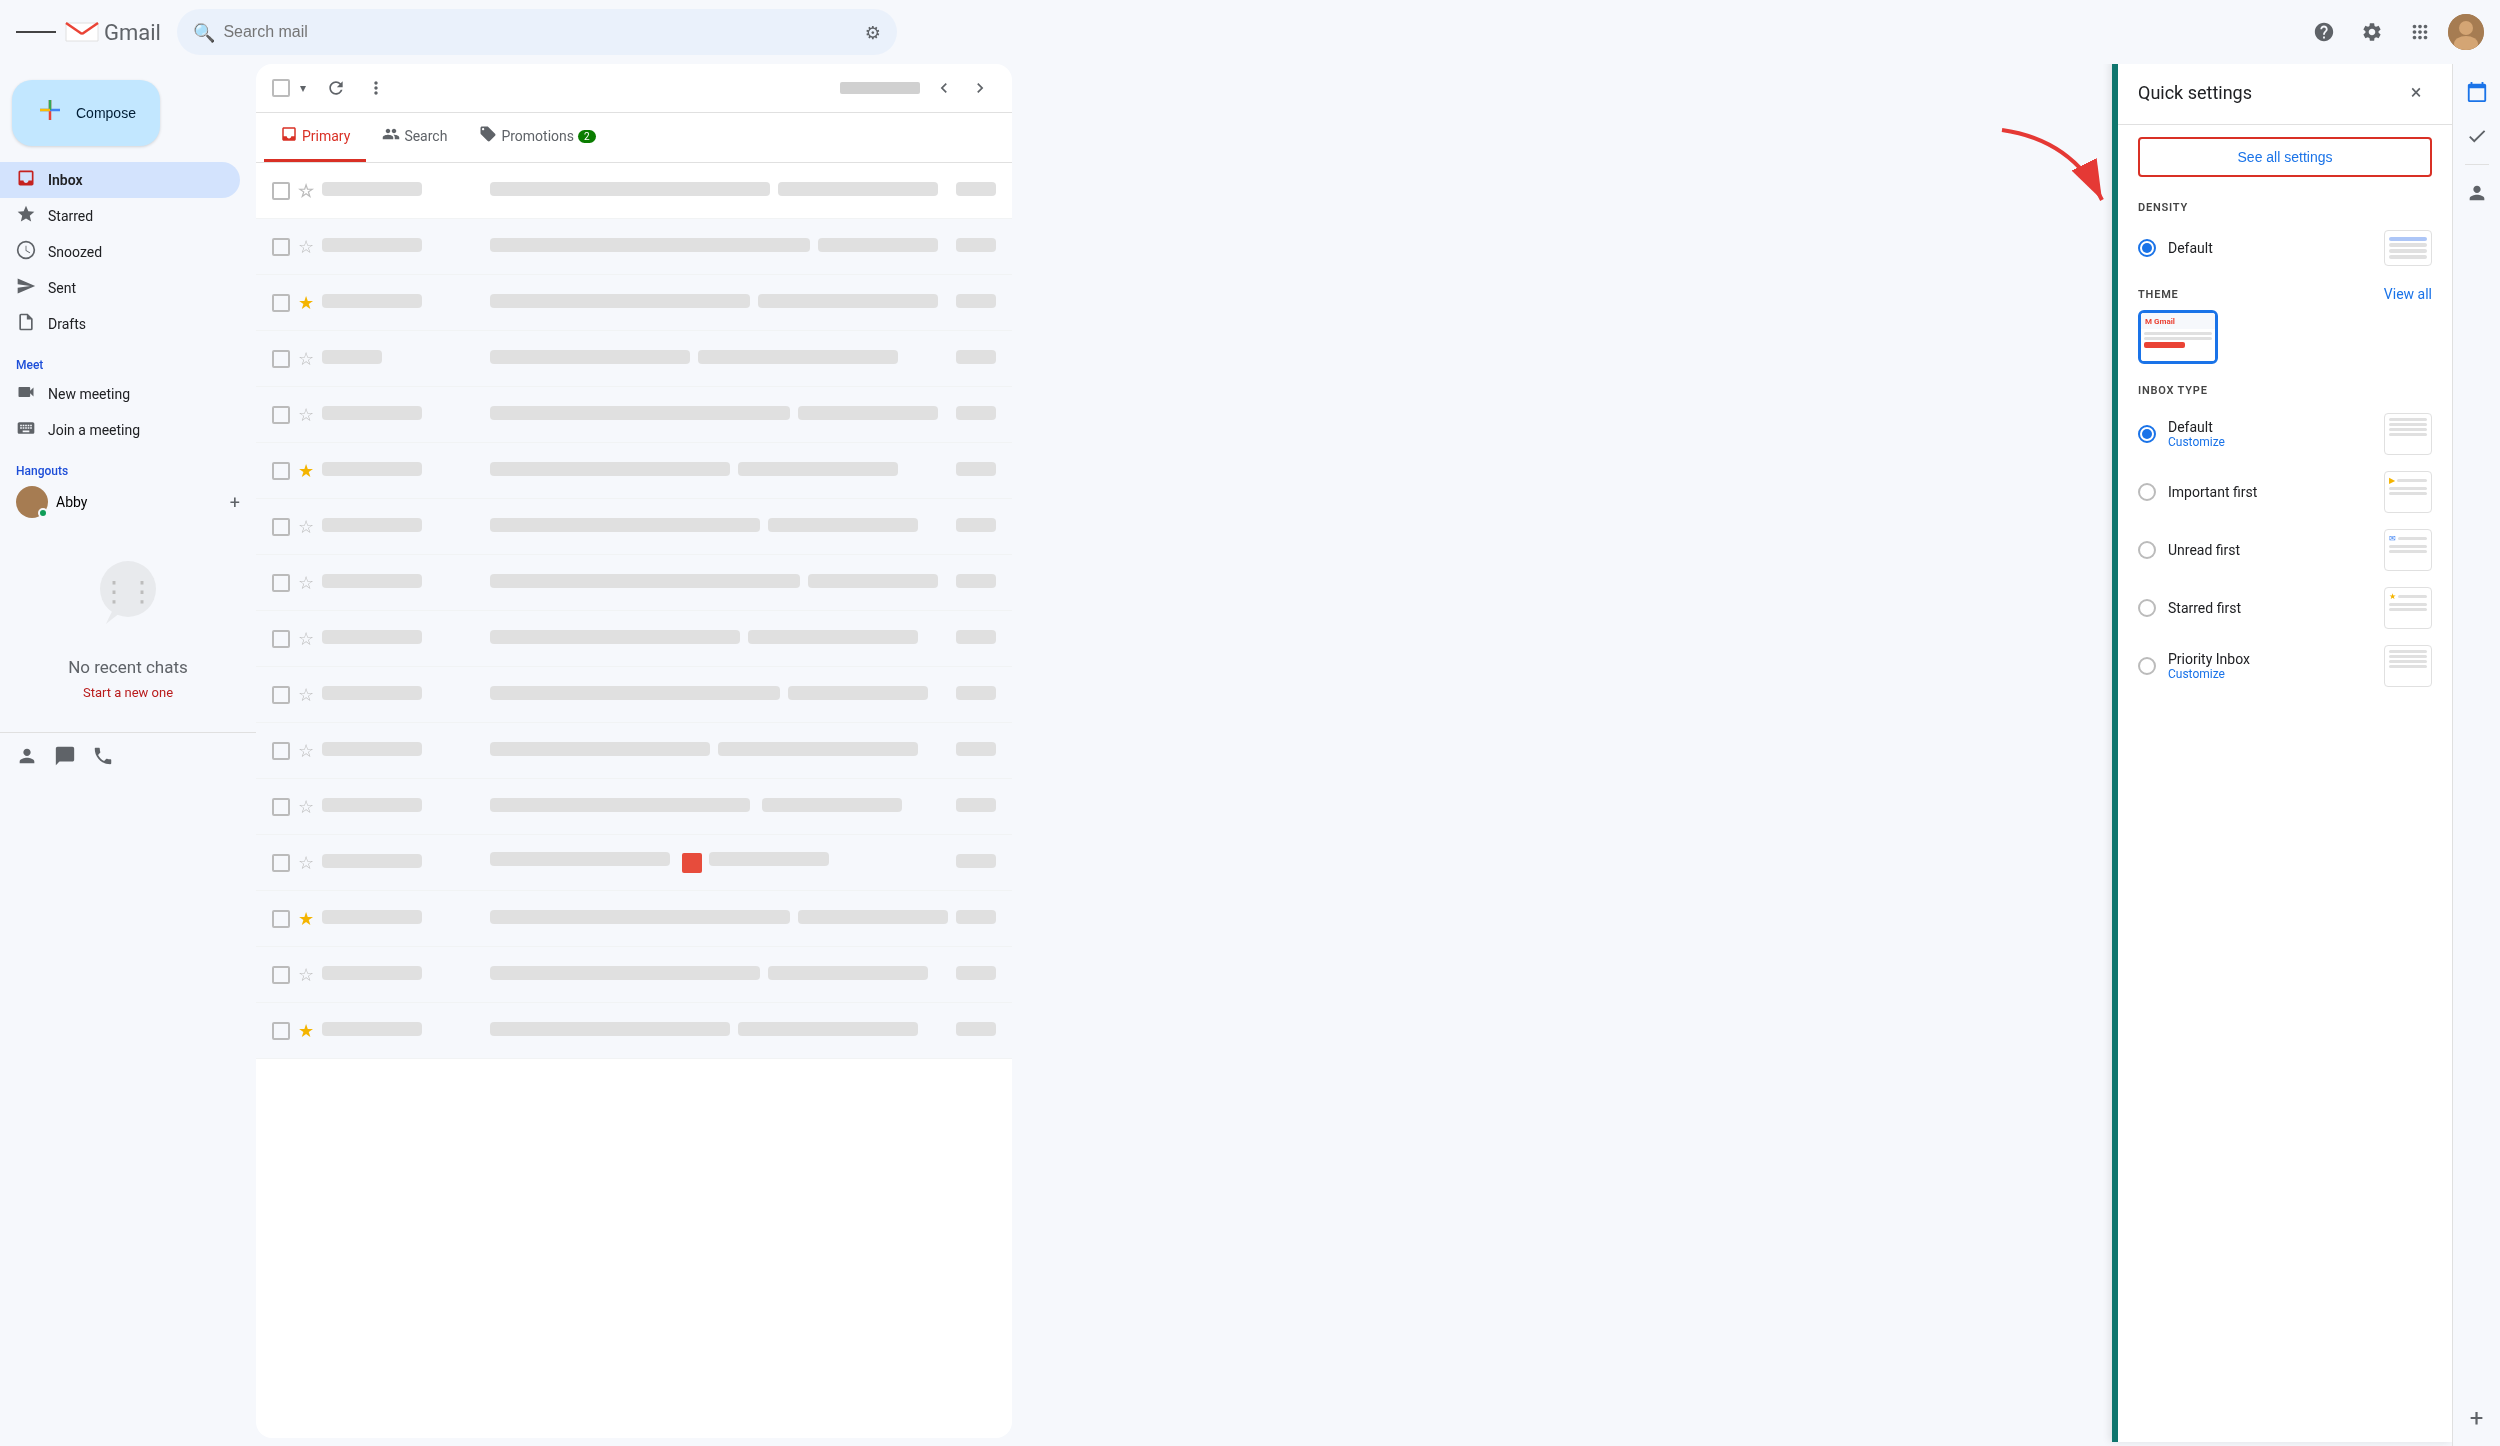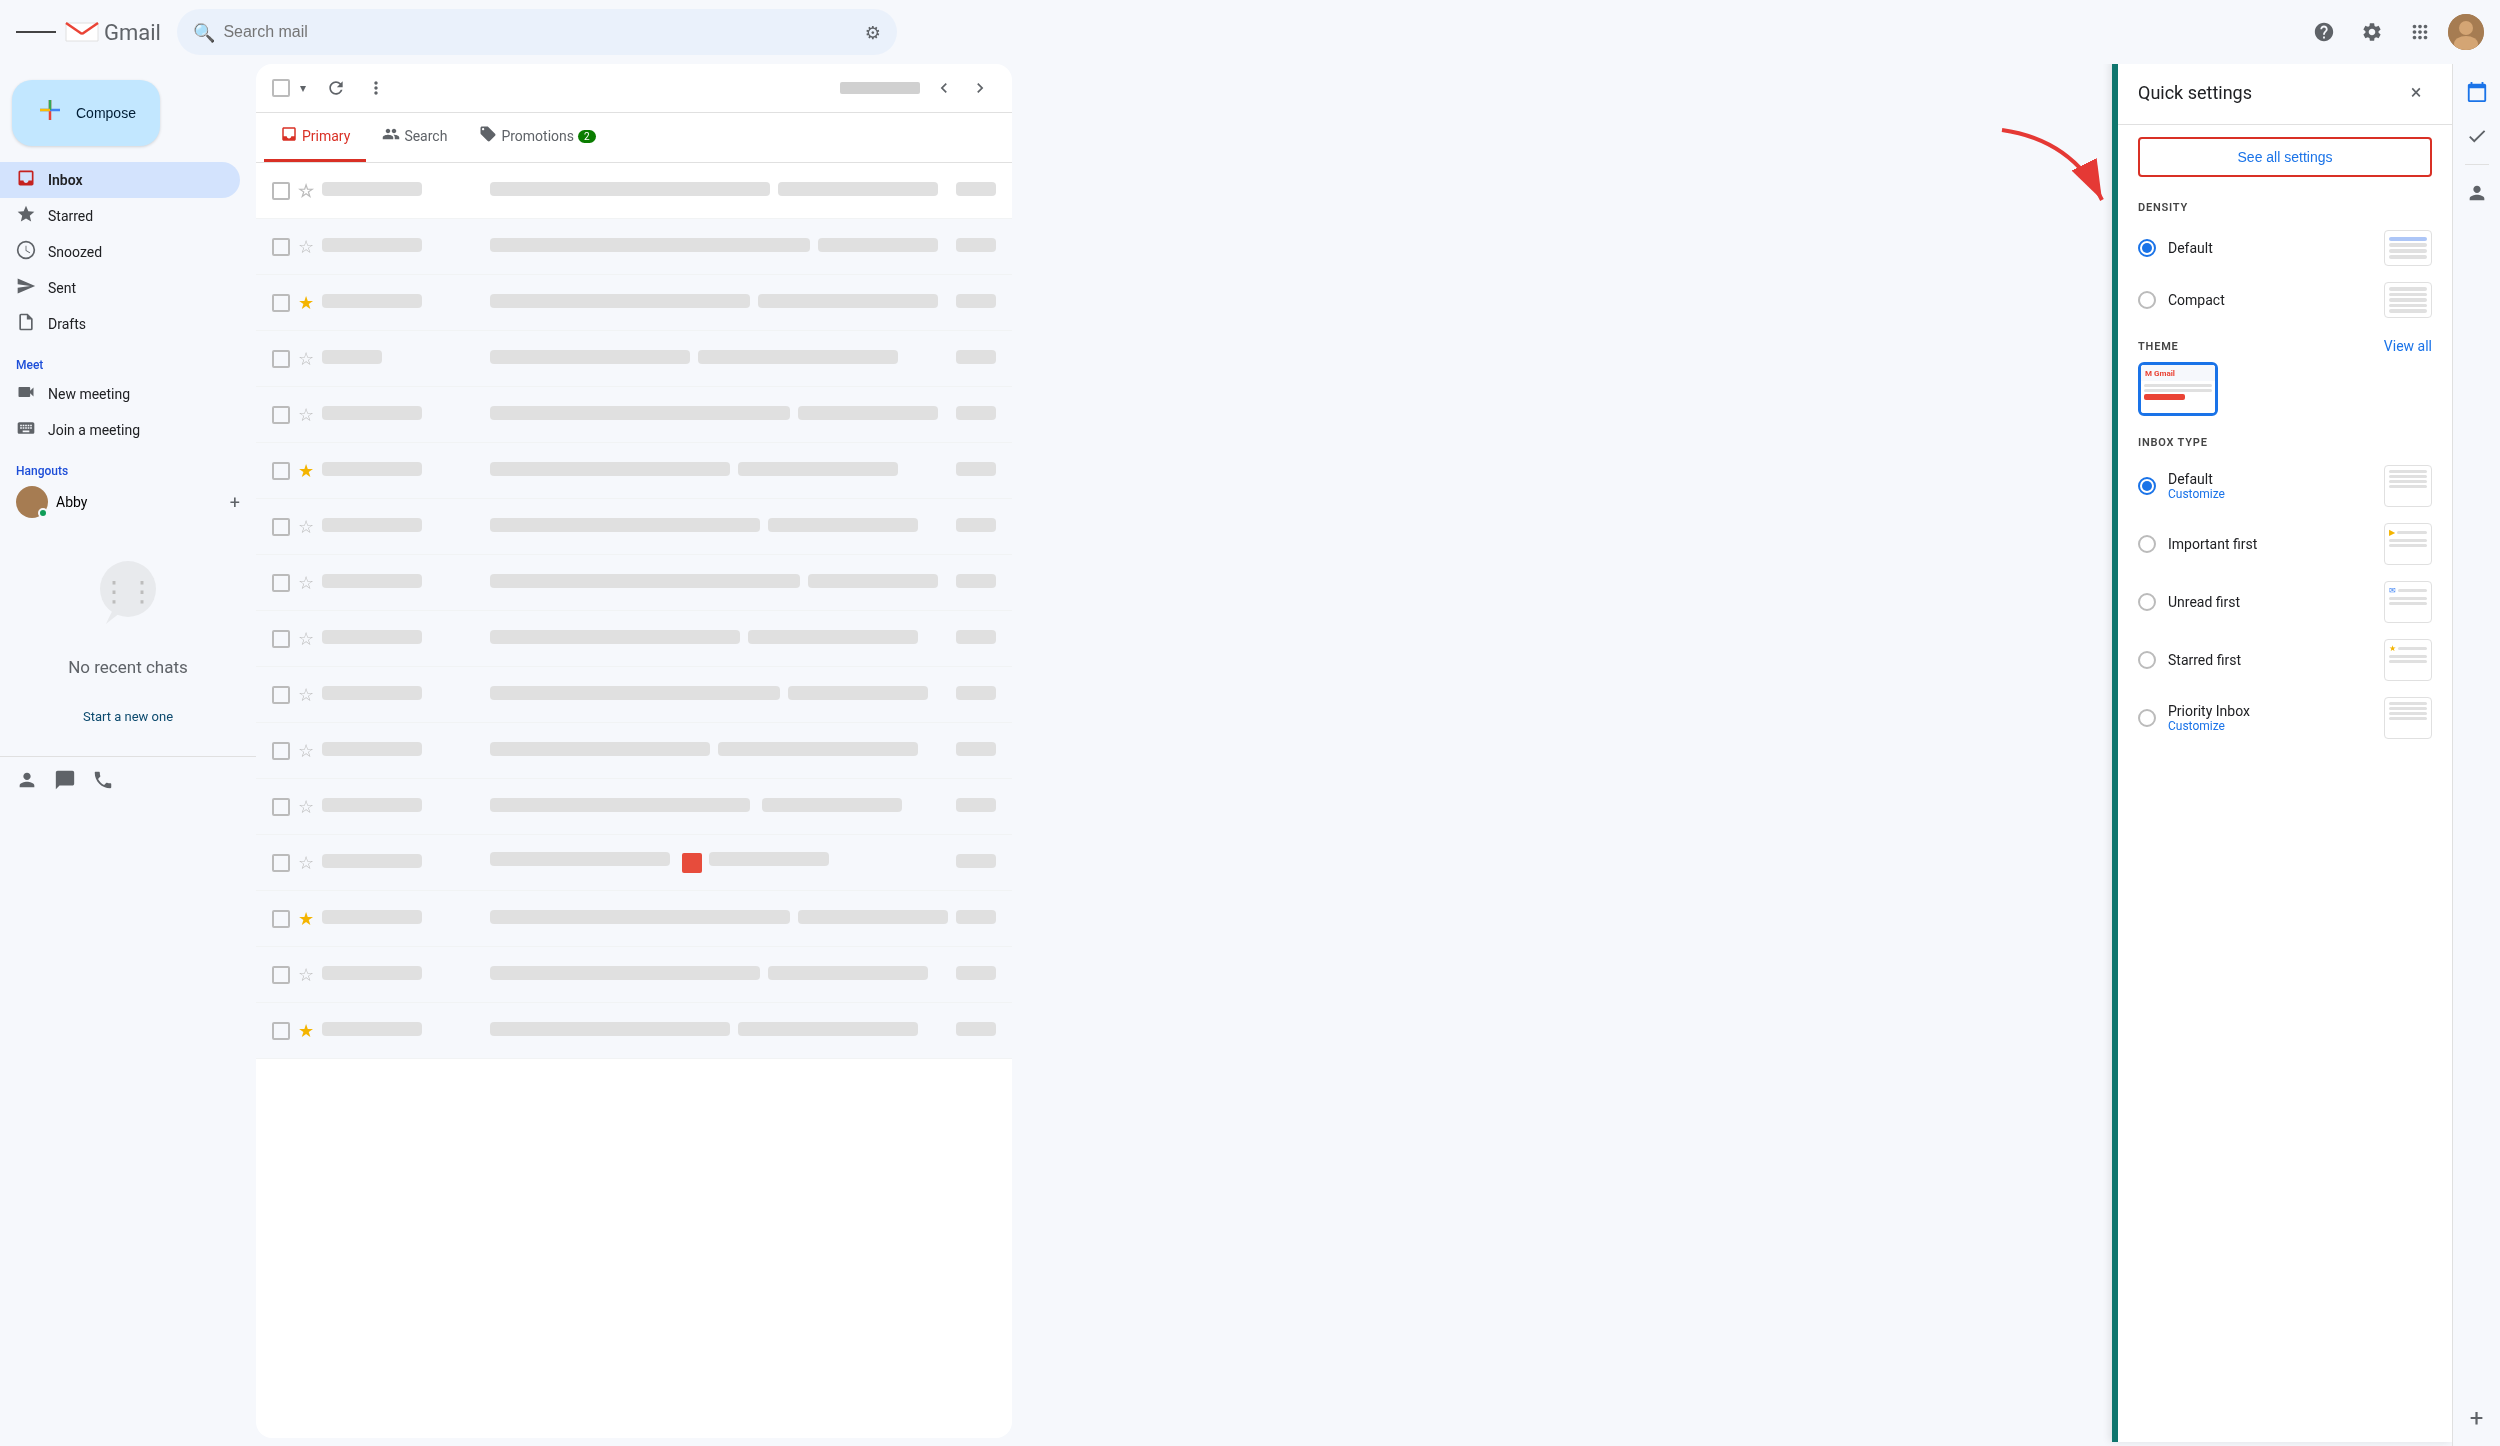--- a/index.html
+++ b/index.html
@@ -57,21 +57,21 @@
     .section-title { font-size: 12px; color: #1d4ed8; font-weight: 500; padding: 8px 16px 4px; }
 
     .meet-section { padding-top: 8px; }
     .hangouts-section { padding-top: 8px; }
     .hangout-user { display: flex; align-items: center; gap: 8px; padding: 4px 16px; cursor: pointer; }
     .hangout-avatar { width: 32px; height: 32px; border-radius: 50%; background: #a67c52; position: relative; }
     .hangout-avatar .online-dot { position: absolute; bottom: 0; right: 0; width: 10px; height: 10px; background: #0f9d58; border-radius: 50%; border: 2px solid #f6f8fc; }
     .no-chat-area { display: flex; flex-direction: column; align-items: center; padding: 32px 16px; gap: 8px; }
     .chat-bubble-icon { font-size: 60px; color: #d3d3d3; }
     .no-chat-text { color: #5f6368; font-size: 17px; text-align: center; }
-    .start-new-link { color: #0c4a6e; font-size: 13px; cursor: pointer; text-decoration: none; margin-top: 24px; }
+    .start-new-link { color: #b91c1c; font-size: 13px; cursor: pointer; text-decoration: none; }
     .sidebar-footer { display: flex; align-items: center; gap: 16px; padding: 12px 16px; border-top: 1px solid #e0e0e0; margin-top: auto; }
     .sidebar-footer .icon-btn { font-size: 20px; color: #5f6368; cursor: pointer; }
 
     
     .main-area { flex: 1; display: flex; flex-direction: column; overflow: hidden; background: #fff; border-radius: 16px; margin: 0 8px 8px 0; }
 
     
     .toolbar { display: flex; align-items: center; padding: 8px 16px; gap: 8px; border-bottom: 1px solid #e0e0e0; }
     .toolbar .icon-btn { width: 32px; height: 32px; border-radius: 50%; display: flex; align-items: center; justify-content: center; cursor: pointer; color: #5f6368; font-size: 18px; }
     .page-info { margin-left: auto; color: #5f6368; font-size: 13px; display: flex; align-items: center; gap: 8px; }
@@ -537,31 +537,20 @@
     <div class="qs-option">
       <div class="radio-btn selected"></div>
       <span class="qs-option-label">Default</span>
       <div class="density-preview">
         <div class="line highlight"></div>
         <div class="line"></div>
         <div class="line"></div>
         <div class="line"></div>
       </div>
     </div>
-    <div class="qs-option">
-      <div class="radio-btn"></div>
-      <span class="qs-option-label">Compact</span>
-      <div class="density-preview">
-        <div class="line"></div>
-        <div class="line"></div>
-        <div class="line"></div>
-        <div class="line"></div>
-        <div class="line"></div>
-      </div>
-    </div>
 
     <div style="display:flex;align-items:center;justify-content:space-between;padding:12px 20px 0;">
       <span class="qs-section-title" style="padding:0;">THEME</span>
       <span style="color:#1a73e8;font-size:14px;cursor:pointer;">View all</span>
     </div>
     <div class="theme-section">
       <div class="theme-preview">
         <div class="theme-preview-inner">
           <div class="theme-preview-header">
             <span class="theme-preview-m">M Gmail</span>

